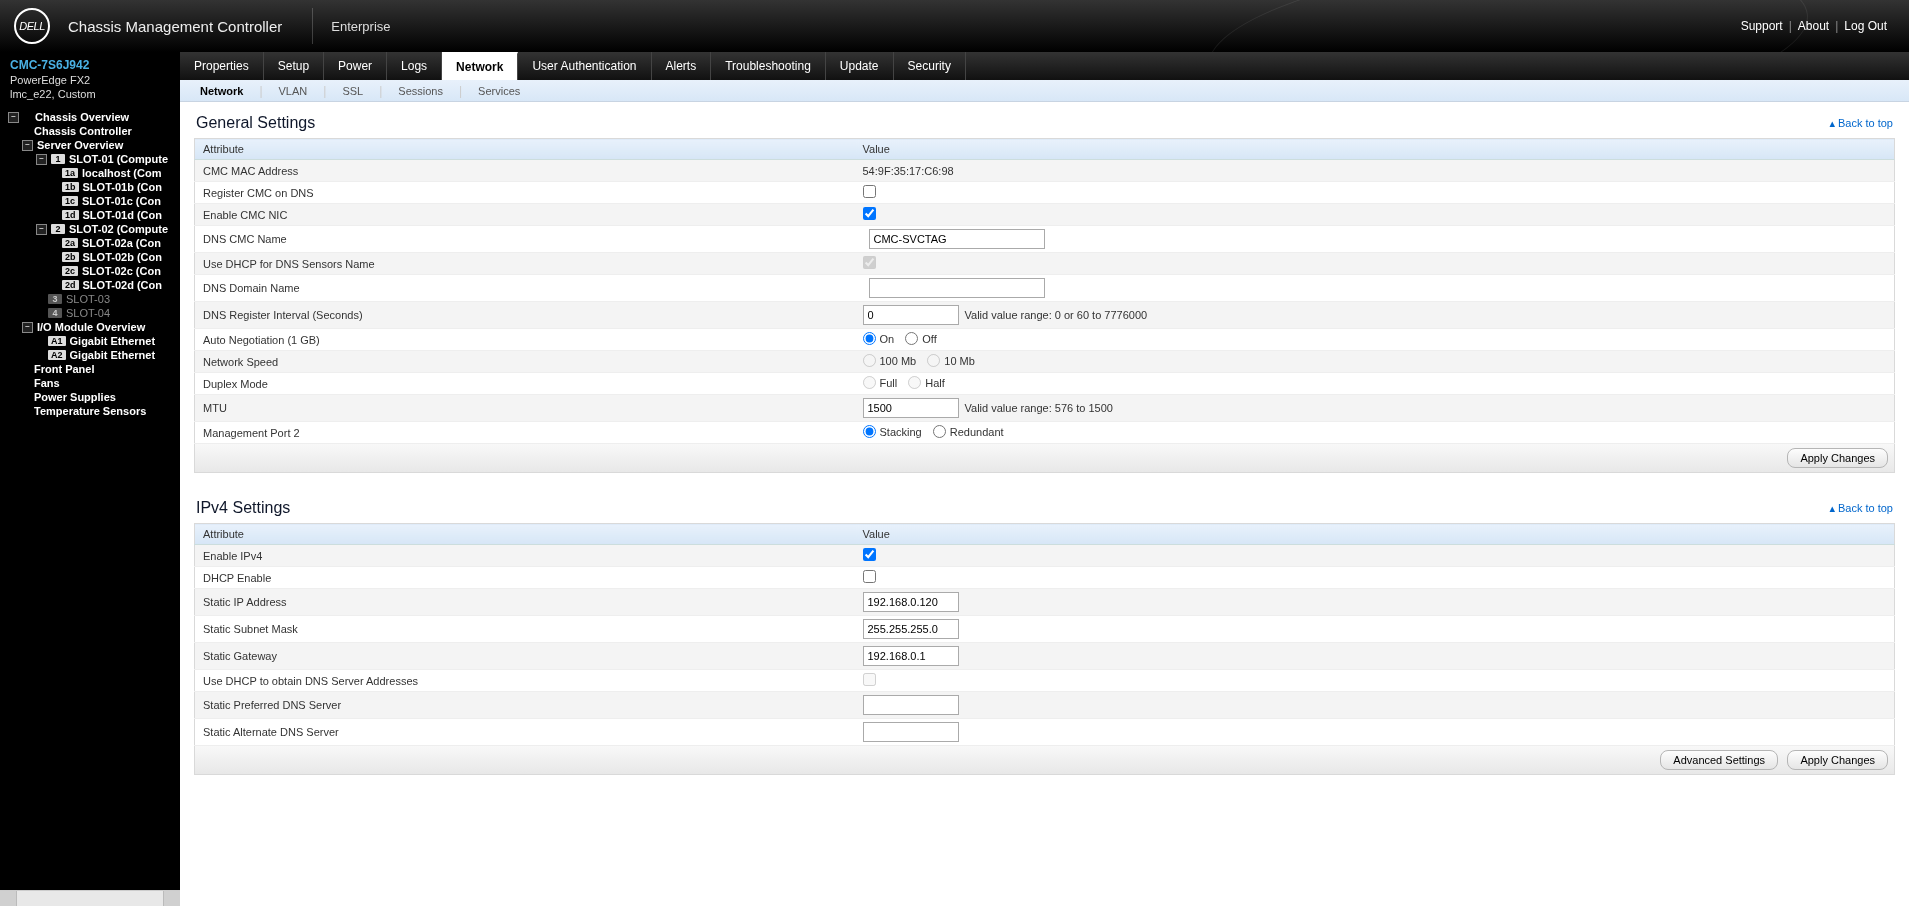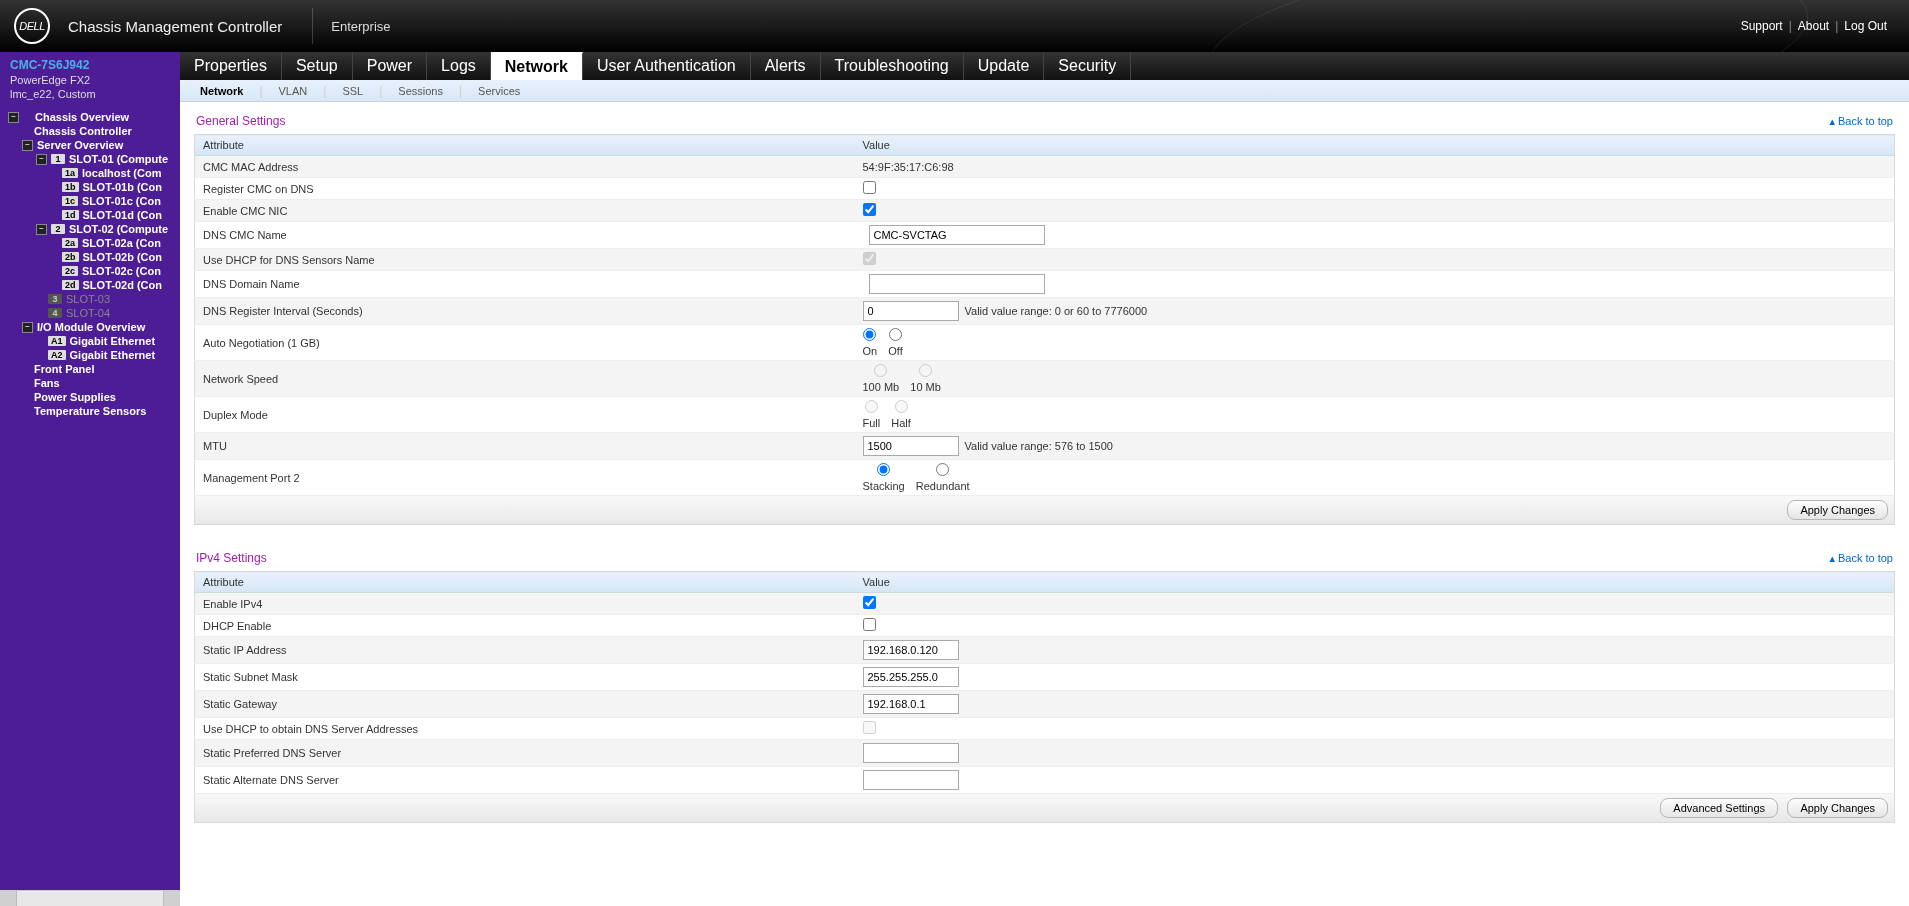--- a/index.html
+++ b/index.html
@@ -14,21 +14,21 @@
 .banner-divider { width: 1px; height: 36px; background: rgba(255,255,255,0.2); margin-right: 18px; }
 .banner-sub { font-size: 13px; color: #ddd; }
 .banner-right { margin-left: auto; display: flex; gap: 6px; align-items: center; font-size: 12px; margin-right: 8px; }
 .banner-right a { color: #fff; text-decoration: none; }
 .banner-right .sep { color: #888; }
 
 
 .main { flex: 1; display: flex; overflow: hidden; }
 
 
-.sidebar { width: 180px; background: #4c1d95; color: #fff; font-size: 11px; overflow-y: auto; }
+.sidebar { width: 180px; background: #000000; color: #fff; font-size: 11px; overflow-y: auto; }
 .side-head { padding: 6px 10px 2px; }
 .side-head .svc { color: #4ab1e4; font-weight: bold; font-size: 12px; }
 .side-head .model { color: #ddd; padding-top: 2px; }
 .side-head .loc { color: #ddd; padding-top: 2px; padding-bottom: 6px; }
 .tree { padding: 2px 0 10px 6px; }
 .tree-row { display: flex; align-items: center; padding: 1px 2px; white-space: nowrap; cursor: pointer; }
 .tree-row.bold { font-weight: bold; }
 .tree-row.dim { color: #888; }
 .toggle-box { width: 11px; height: 11px; border: 1px solid #888; background: #222; display: inline-flex; align-items: center; justify-content: center; font-size: 8px; line-height: 1; margin-right: 4px; color: #ccc; }
 .spacer { display: inline-block; width: 14px; }
@@ -39,45 +39,45 @@
 .scrollbar-bottom::before { content:""; position:absolute; left:0; top:0; bottom:0; width:16px; background:#d0d0d0; border-right:1px solid #bbb; }
 .scrollbar-bottom::after { content:""; position:absolute; right:0; top:0; bottom:0; width:16px; background:#d0d0d0; border-left:1px solid #bbb; }
 .sidebar-wrap{display:flex;flex-direction:column;width:180px;}
 .sidebar{flex:1;}
 
 
 .content { flex: 1; display: flex; flex-direction: column; overflow: hidden; }
 
 
 .tabs1 { height: 28px; background: linear-gradient(to bottom,#333,#111); display: flex; }
-.tab1 { padding: 0 14px; color: #fff; font-size: 16px; display: flex; align-items: center; border-right: 1px solid #444; cursor:pointer; }
+.tab1 { padding: 0 14px; color: #fff; font-size: 12px; display: flex; align-items: center; border-right: 1px solid #444; cursor:pointer; }
 .tab1.active { background: #fff; color: #000; font-weight: bold; border-top:2px solid #fff; }
 .tabs2 { height: 22px; background: linear-gradient(to bottom,#e8f1fb,#d8e7f7); display: flex; align-items: center; padding-left: 10px; gap: 6px; border-bottom: 1px solid #c8d4e2; }
 .tab2 { padding: 0 10px; color: #555; font-size: 11px; cursor:pointer; }
 .tab2.active { color: #000; font-weight: bold; }
 .tab2-sep { color:#ccc; }
 
 .scroll { flex:1; overflow:auto; padding: 8px 14px 20px; }
 
 .section-head { display:flex; align-items:center; padding:4px 2px 6px; }
-.section-title { font-size: 12px; color:#a21caf; }
+.section-title { font-size: 16px; color:#0f172a; }
 .back-top { margin-left:auto; color:#0066cc; font-size:11px; cursor:pointer; }
 .back-top::before { content:"▴ "; color:#0066cc; }
 
 table.grid { width: 100%; border-collapse: collapse; border:1px solid #d9d9d9; font-size:11px; }
 table.grid th { background: linear-gradient(to bottom,#e8f1fb,#d6e6f6); text-align:left; padding:4px 8px; font-weight:normal; color:#333; border-bottom:1px solid #cdd; }
 table.grid td { padding:3px 8px; border-bottom:1px solid #eee; color:#333; height:22px; }
 table.grid tr:nth-child(odd) td { background:#f4f4f4; }
 table.grid tr:nth-child(even) td { background:#fff; }
 .col-attr{width:660px;margin-left:9px;}
 input[type=text]{ border:1px solid #aaa; padding:2px 4px; font-size:11px; height:20px; }
 input.w-md{width:176px;margin-left:6px;}
 input.w-sm{width:96px;}
 .hint{ color:#333; margin-left:6px; font-size:11px; }
-label.radio{ margin-right:8px; display:inline-flex; align-items:center; gap:4px;flex-direction:column; }
+label.radio{ margin-right:8px; display:inline-flex; align-items:center; gap:4px; }
 .btn-row { background:linear-gradient(to bottom,#f8f8f8,#e8e8e8); border:1px solid #d9d9d9; border-top:none; padding:4px 6px; text-align:right; }
 button.btn { background:linear-gradient(to bottom,#fdfdfd,#e5e5e5); border:1px solid #b5b5b5; border-radius:8px; padding:3px 12px; font-size:11px; cursor:pointer; margin-left:6px; }
 .section-gap{height:22px;}
 </style>
 </head>
 <body>
 
 <div class="app">
   <div class="banner">
     <div class="logo">DELL</div>

